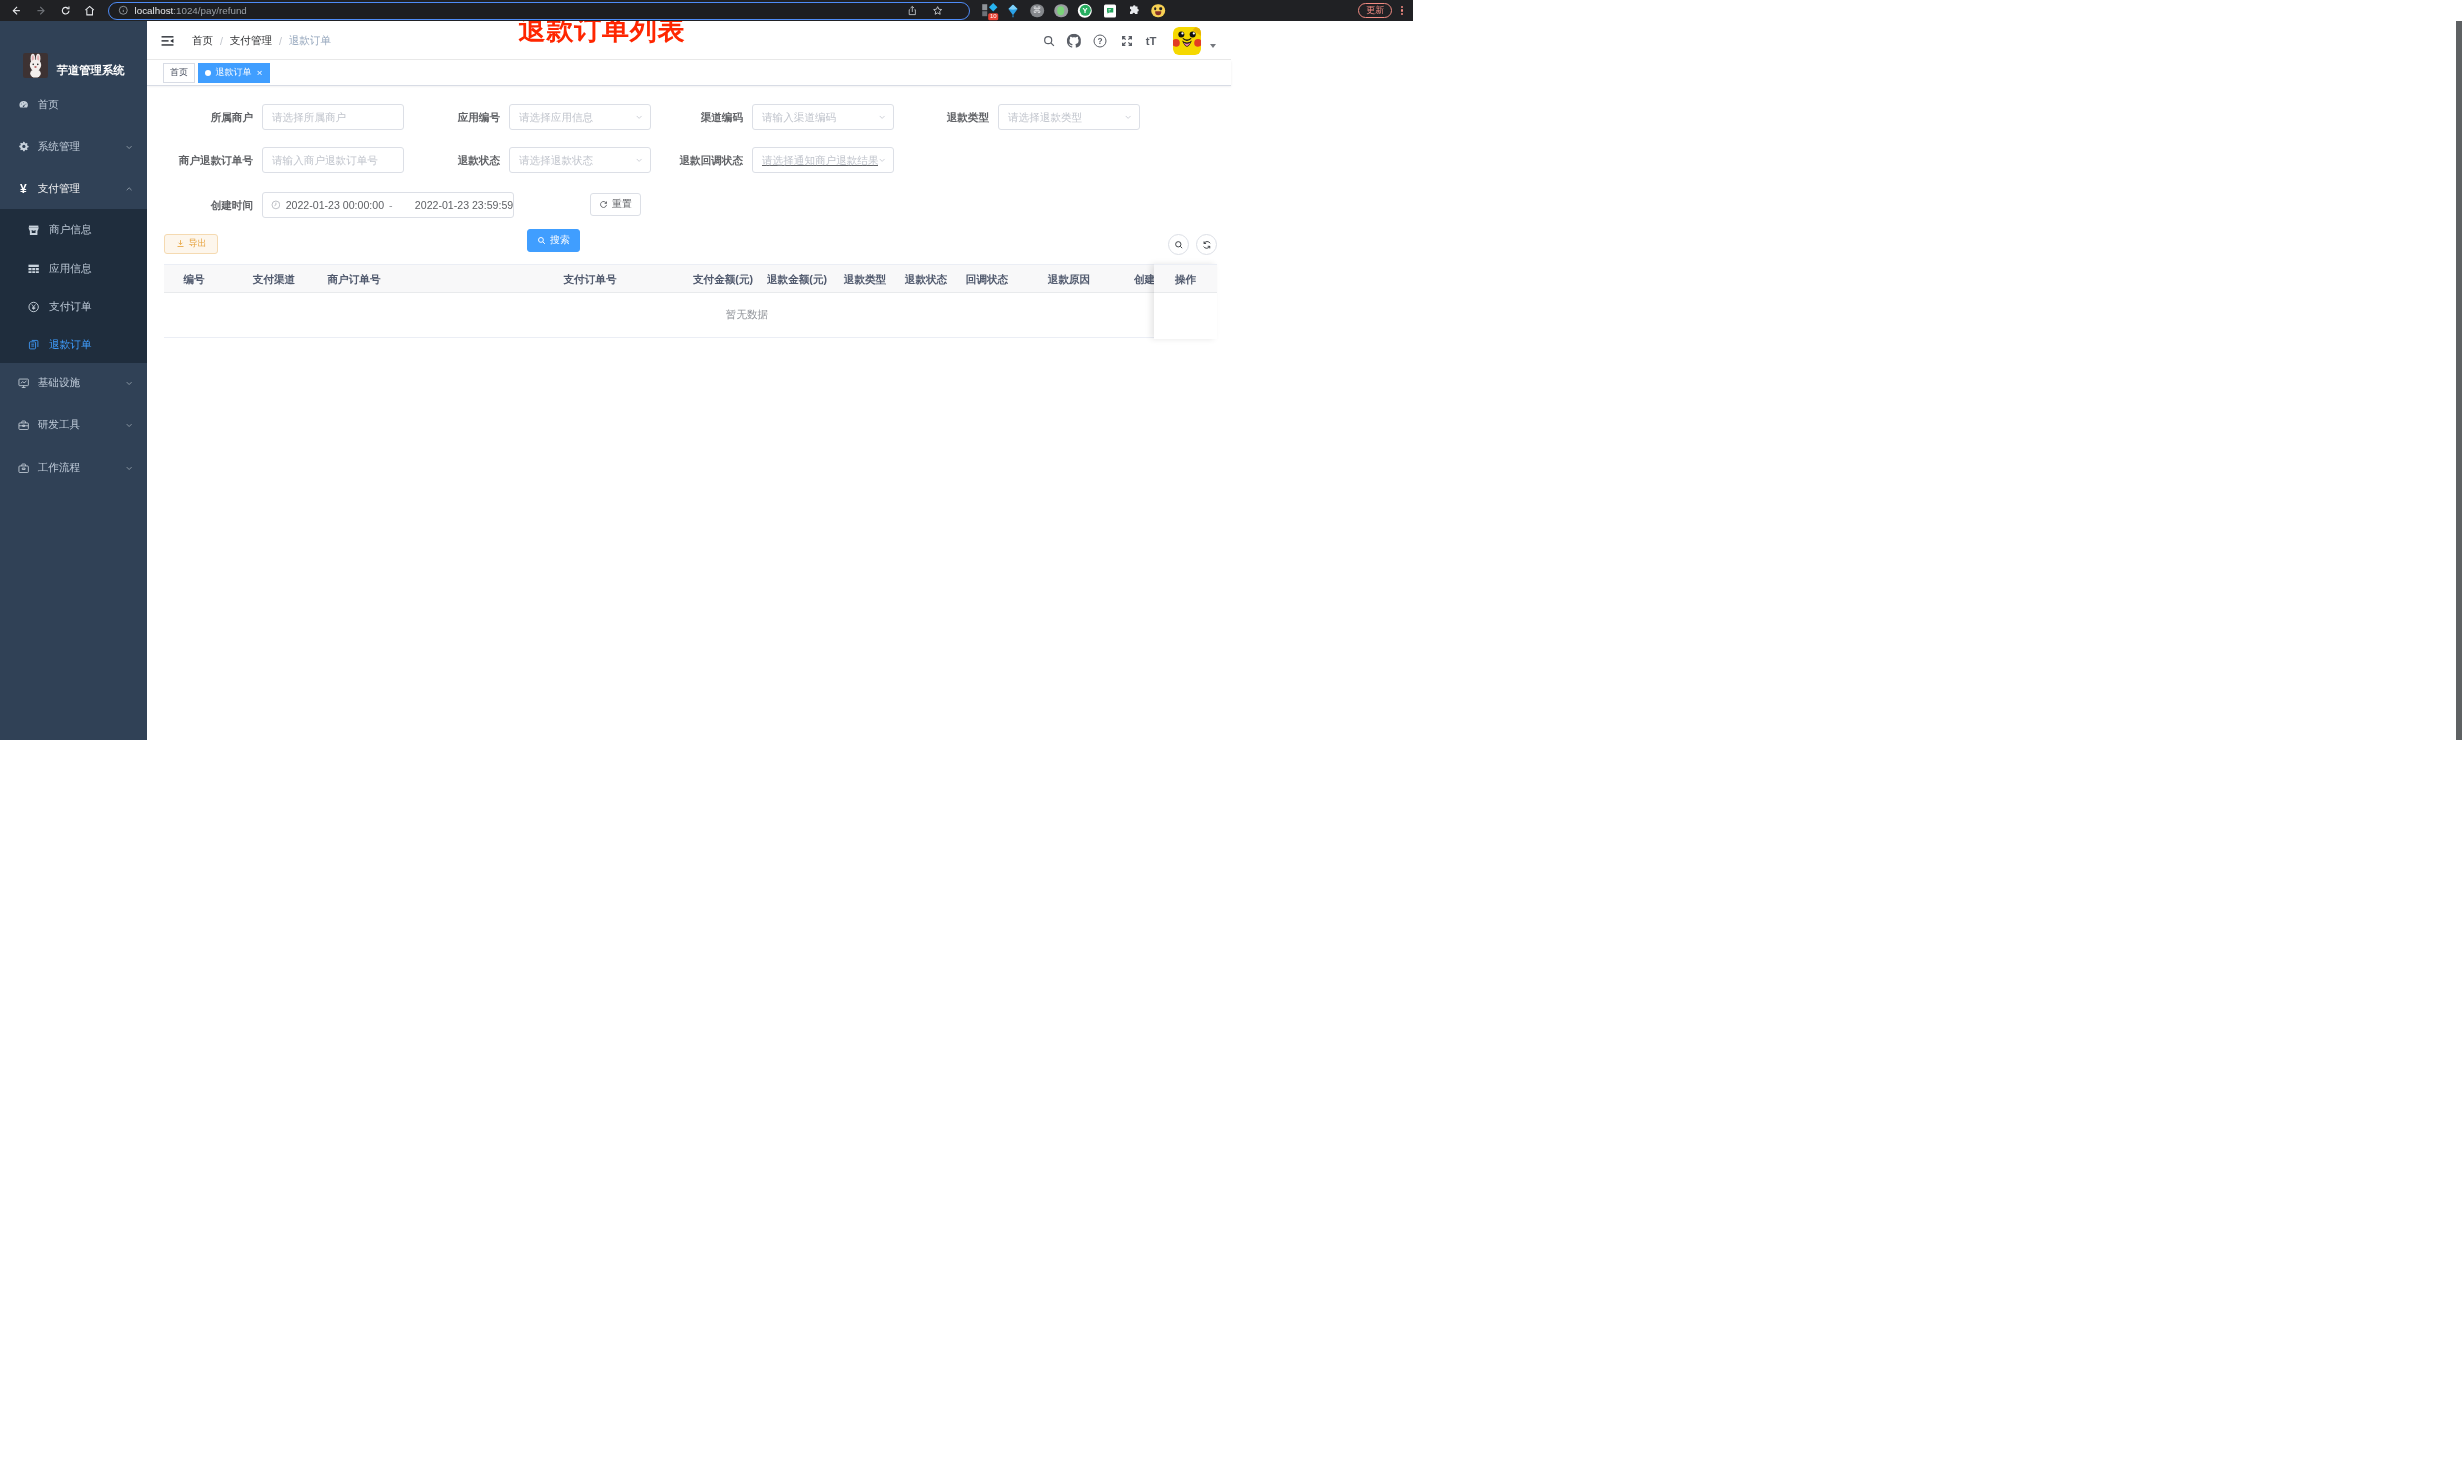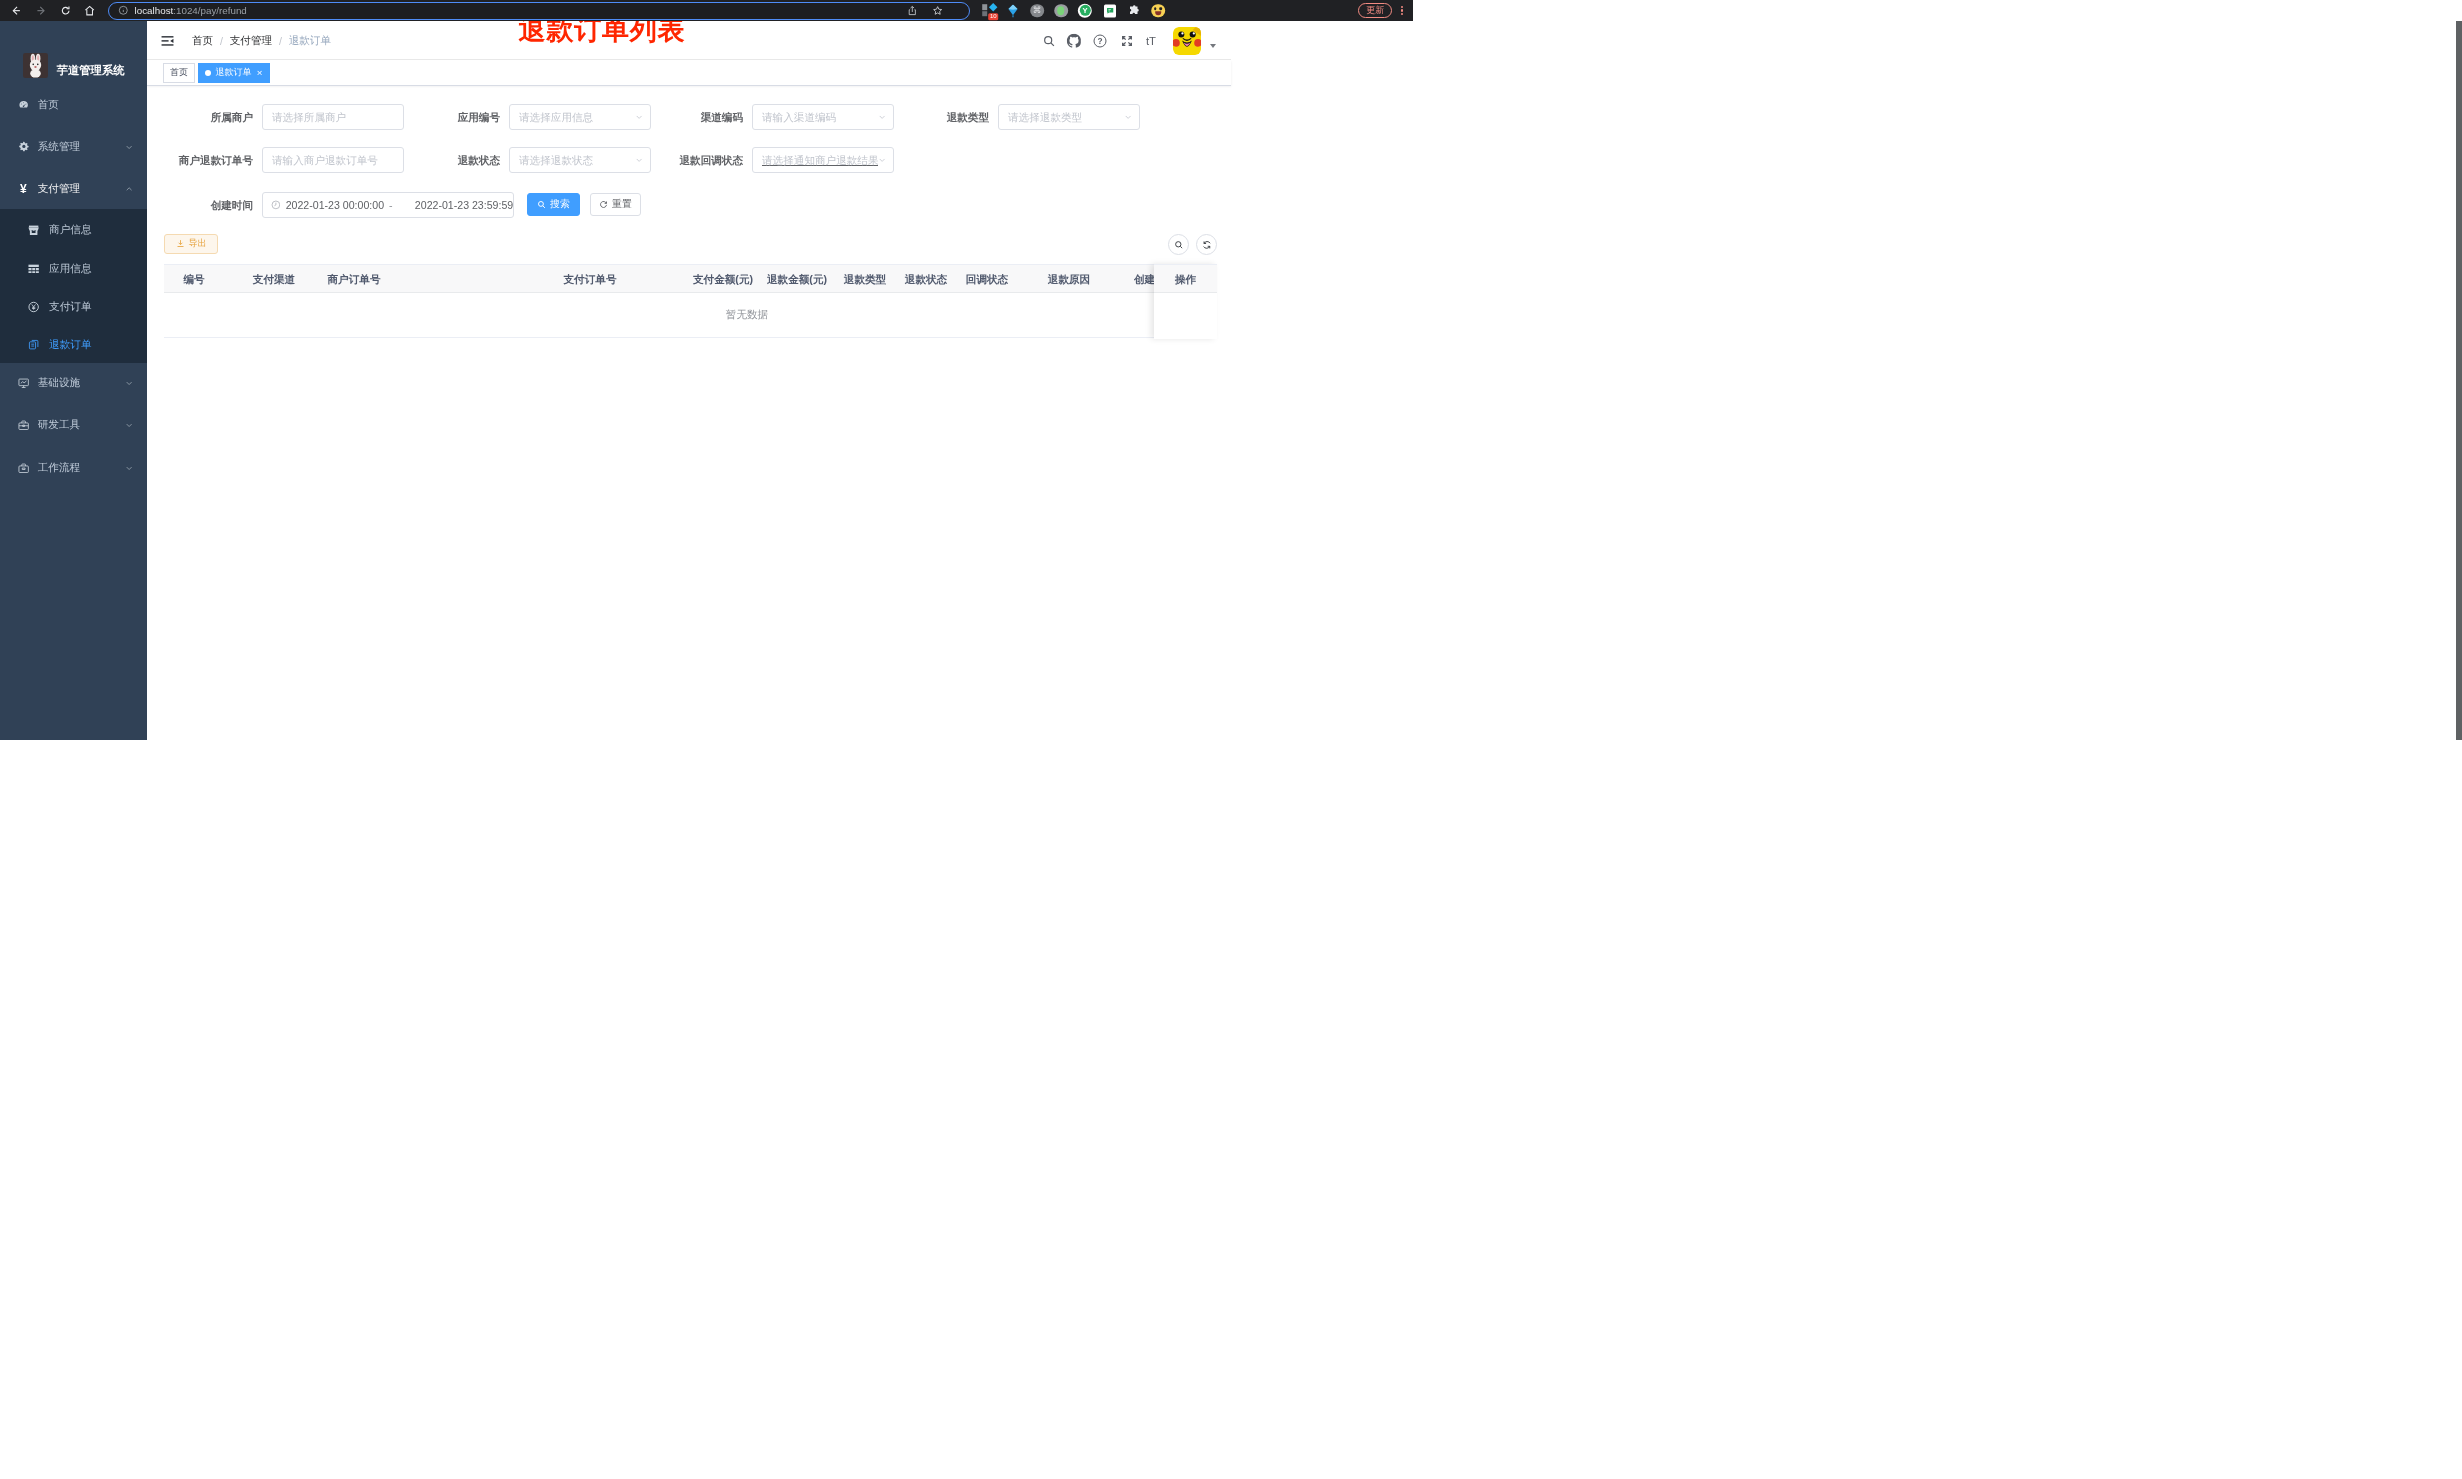--- a/index.html
+++ b/index.html
@@ -66,21 +66,21 @@
 
   
   .f-label { position:absolute; font-size:10.6px; font-weight:700; color:#606266; text-align:right; line-height:26px; }
   .f-input { position:absolute; height:26px; border:0.8px solid #dcdfe6; border-radius:3px; background:#fff; display:flex; align-items:center; }
   .f-input input { border:none; outline:none; width:100%; padding:0 9px; font-size:10.6px; color:#606266; background:transparent;
     font-family:"Liberation Sans","DejaVu Sans",sans-serif; }
   .f-input input::placeholder { color:#c0c4cc; }
   .sel-arrow { position:absolute; right:6.8px; top:50%; transform:translateY(-50%); color:#c0c4cc; }
   .date-text { font-size:10.6px; color:#606266; white-space:nowrap; overflow:hidden; }
   .btn { position:absolute; height:23px; border-radius:3px; font-size:9.8px; display:flex; align-items:center; justify-content:center; cursor:pointer; }
-  #search-btn { background:#409eff; border:0.8px solid #409eff; color:#fff; }
+  #search-btn { background:#409eff; border:0.8px solid #409eff; color:#fff;margin-top:36px; }
   #reset-btn { background:#fff; border:0.8px solid #dcdfe6; color:#606266; }
   #export-btn { position:absolute; left:164px; top:234px; width:54px; height:19.7px; border-radius:3px; font-size:9px;
     background:#fdf6ec; border:0.8px solid #f5dab1; color:#e6a23c; display:flex; align-items:center; justify-content:center; cursor:pointer; }
   .circle-btn { position:absolute; top:234px; width:21px; height:21px; border-radius:50%; border:0.8px solid #dcdfe6;
     background:#fff; display:flex; align-items:center; justify-content:center; color:#2f3338; cursor:pointer; }
 
   
   #table { position:absolute; left:164px; top:264px; width:1053px; height:76px; }
   #thead { position:absolute; left:0; top:0; width:1053px; height:29px; background:#f8f8f9;
     border-top:0.8px solid #ebeef5; border-bottom:0.8px solid #e8eaec; }
@@ -377,21 +377,21 @@
     <div style="width:13px;height:13px;border:1.4px solid currentColor;border-radius:50%;display:flex;align-items:center;justify-content:center;font-size:8.3px;font-weight:700">?</div>
   </div>
   <div class="hdr-ico" style="left:980px">
     <svg width="13" height="13" viewBox="0 0 24 24" fill="none" stroke="currentColor" stroke-width="2.4">
         <path d="M4 9 V4 h5 M4 4 l5.5 5.5"></path>
         <path d="M20 9 V4 h-5 M20 4 l-5.5 5.5"></path>
         <path d="M4 15 v5 h5 M4 20 l5.5-5.5"></path>
         <path d="M20 15 v5 h-5 M20 20 l-5.5-5.5"></path>
       </svg>
   </div>
-  <div class="hdr-ico" style="left:1004px;font-size:11.3px;font-weight:400">tT</div>
+  <div class="hdr-ico" style="left:1004px;font-size:11.3px;font-weight:700">tT</div>
 
   <div id="avatar">
     <svg width="28" height="28" viewBox="0 0 37 37">
       <rect width="37" height="37" rx="7" fill="#f5d800"></rect>
       <polygon points="30,0 37,0 37,12 26,4" fill="#e8b400"></polygon>
       <polygon points="33,0 37,0 37,5" fill="#7a4a12"></polygon>
       <circle cx="11" cy="10" r="4" fill="#111"></circle>
         <circle cx="12.5" cy="8.5" r="1.5" fill="#fff"></circle>
       <circle cx="26" cy="10" r="4" fill="#111"></circle>
         <circle cx="27.5" cy="8.5" r="1.5" fill="#fff"></circle>

